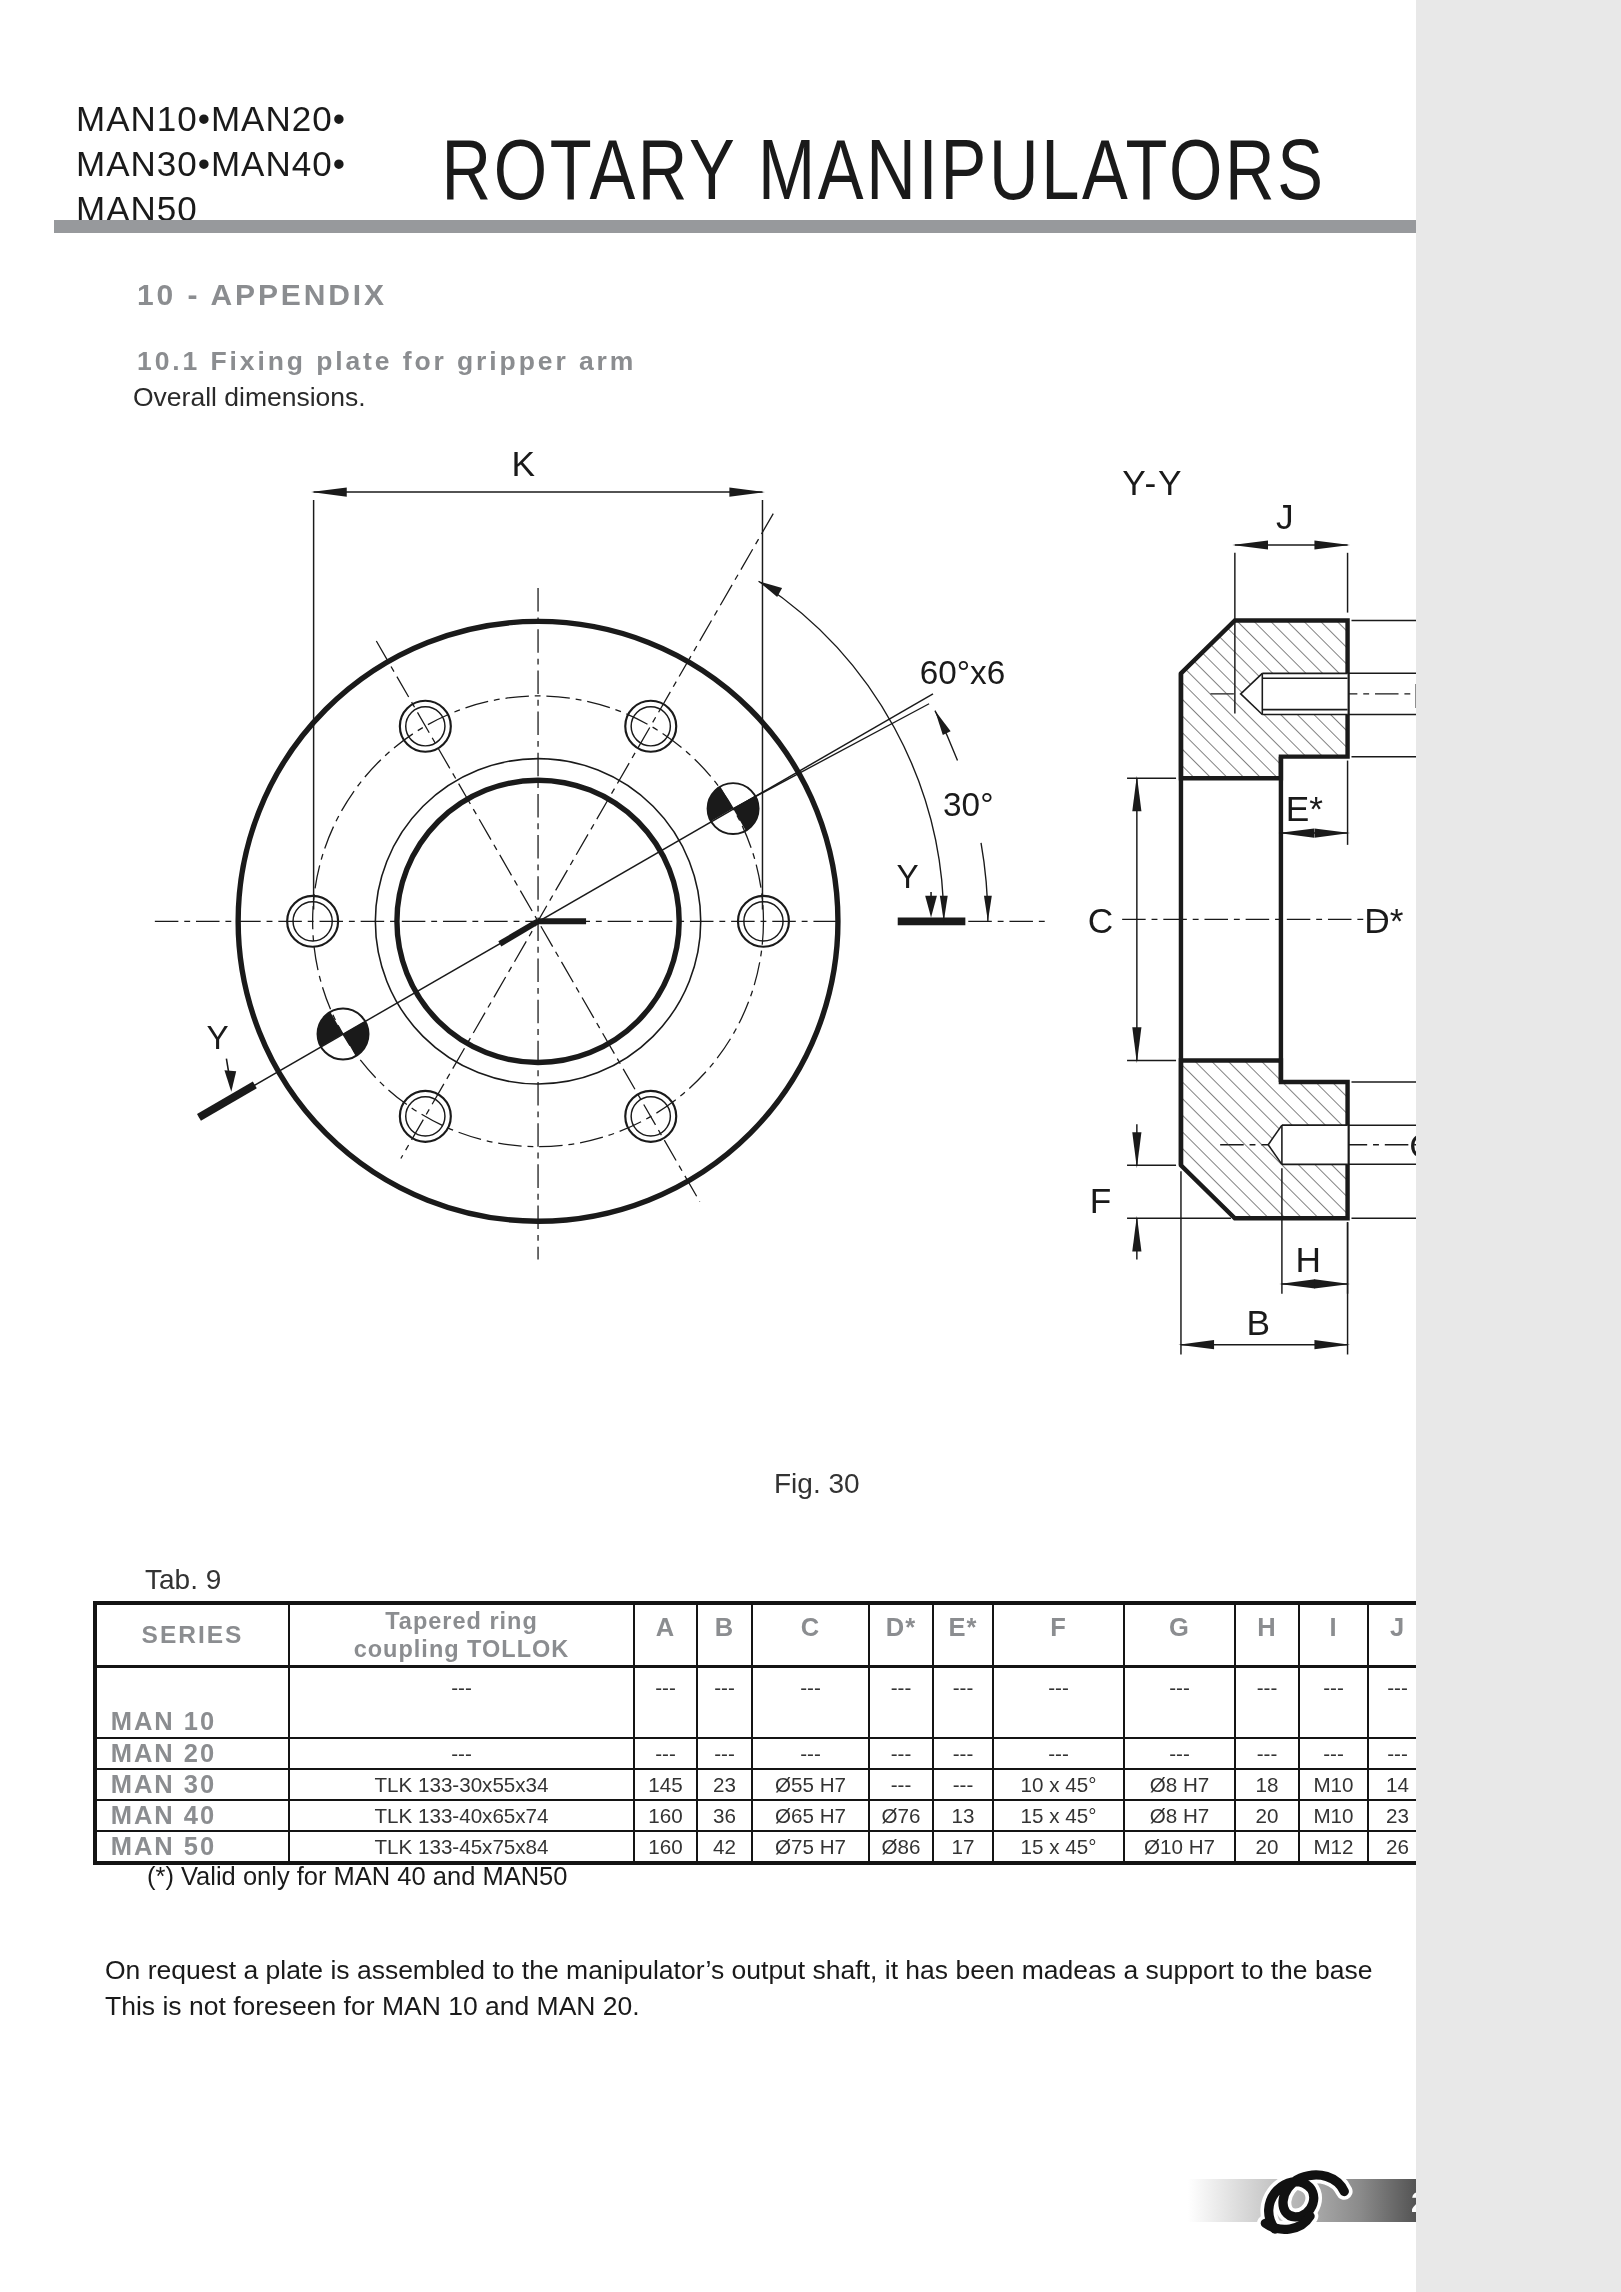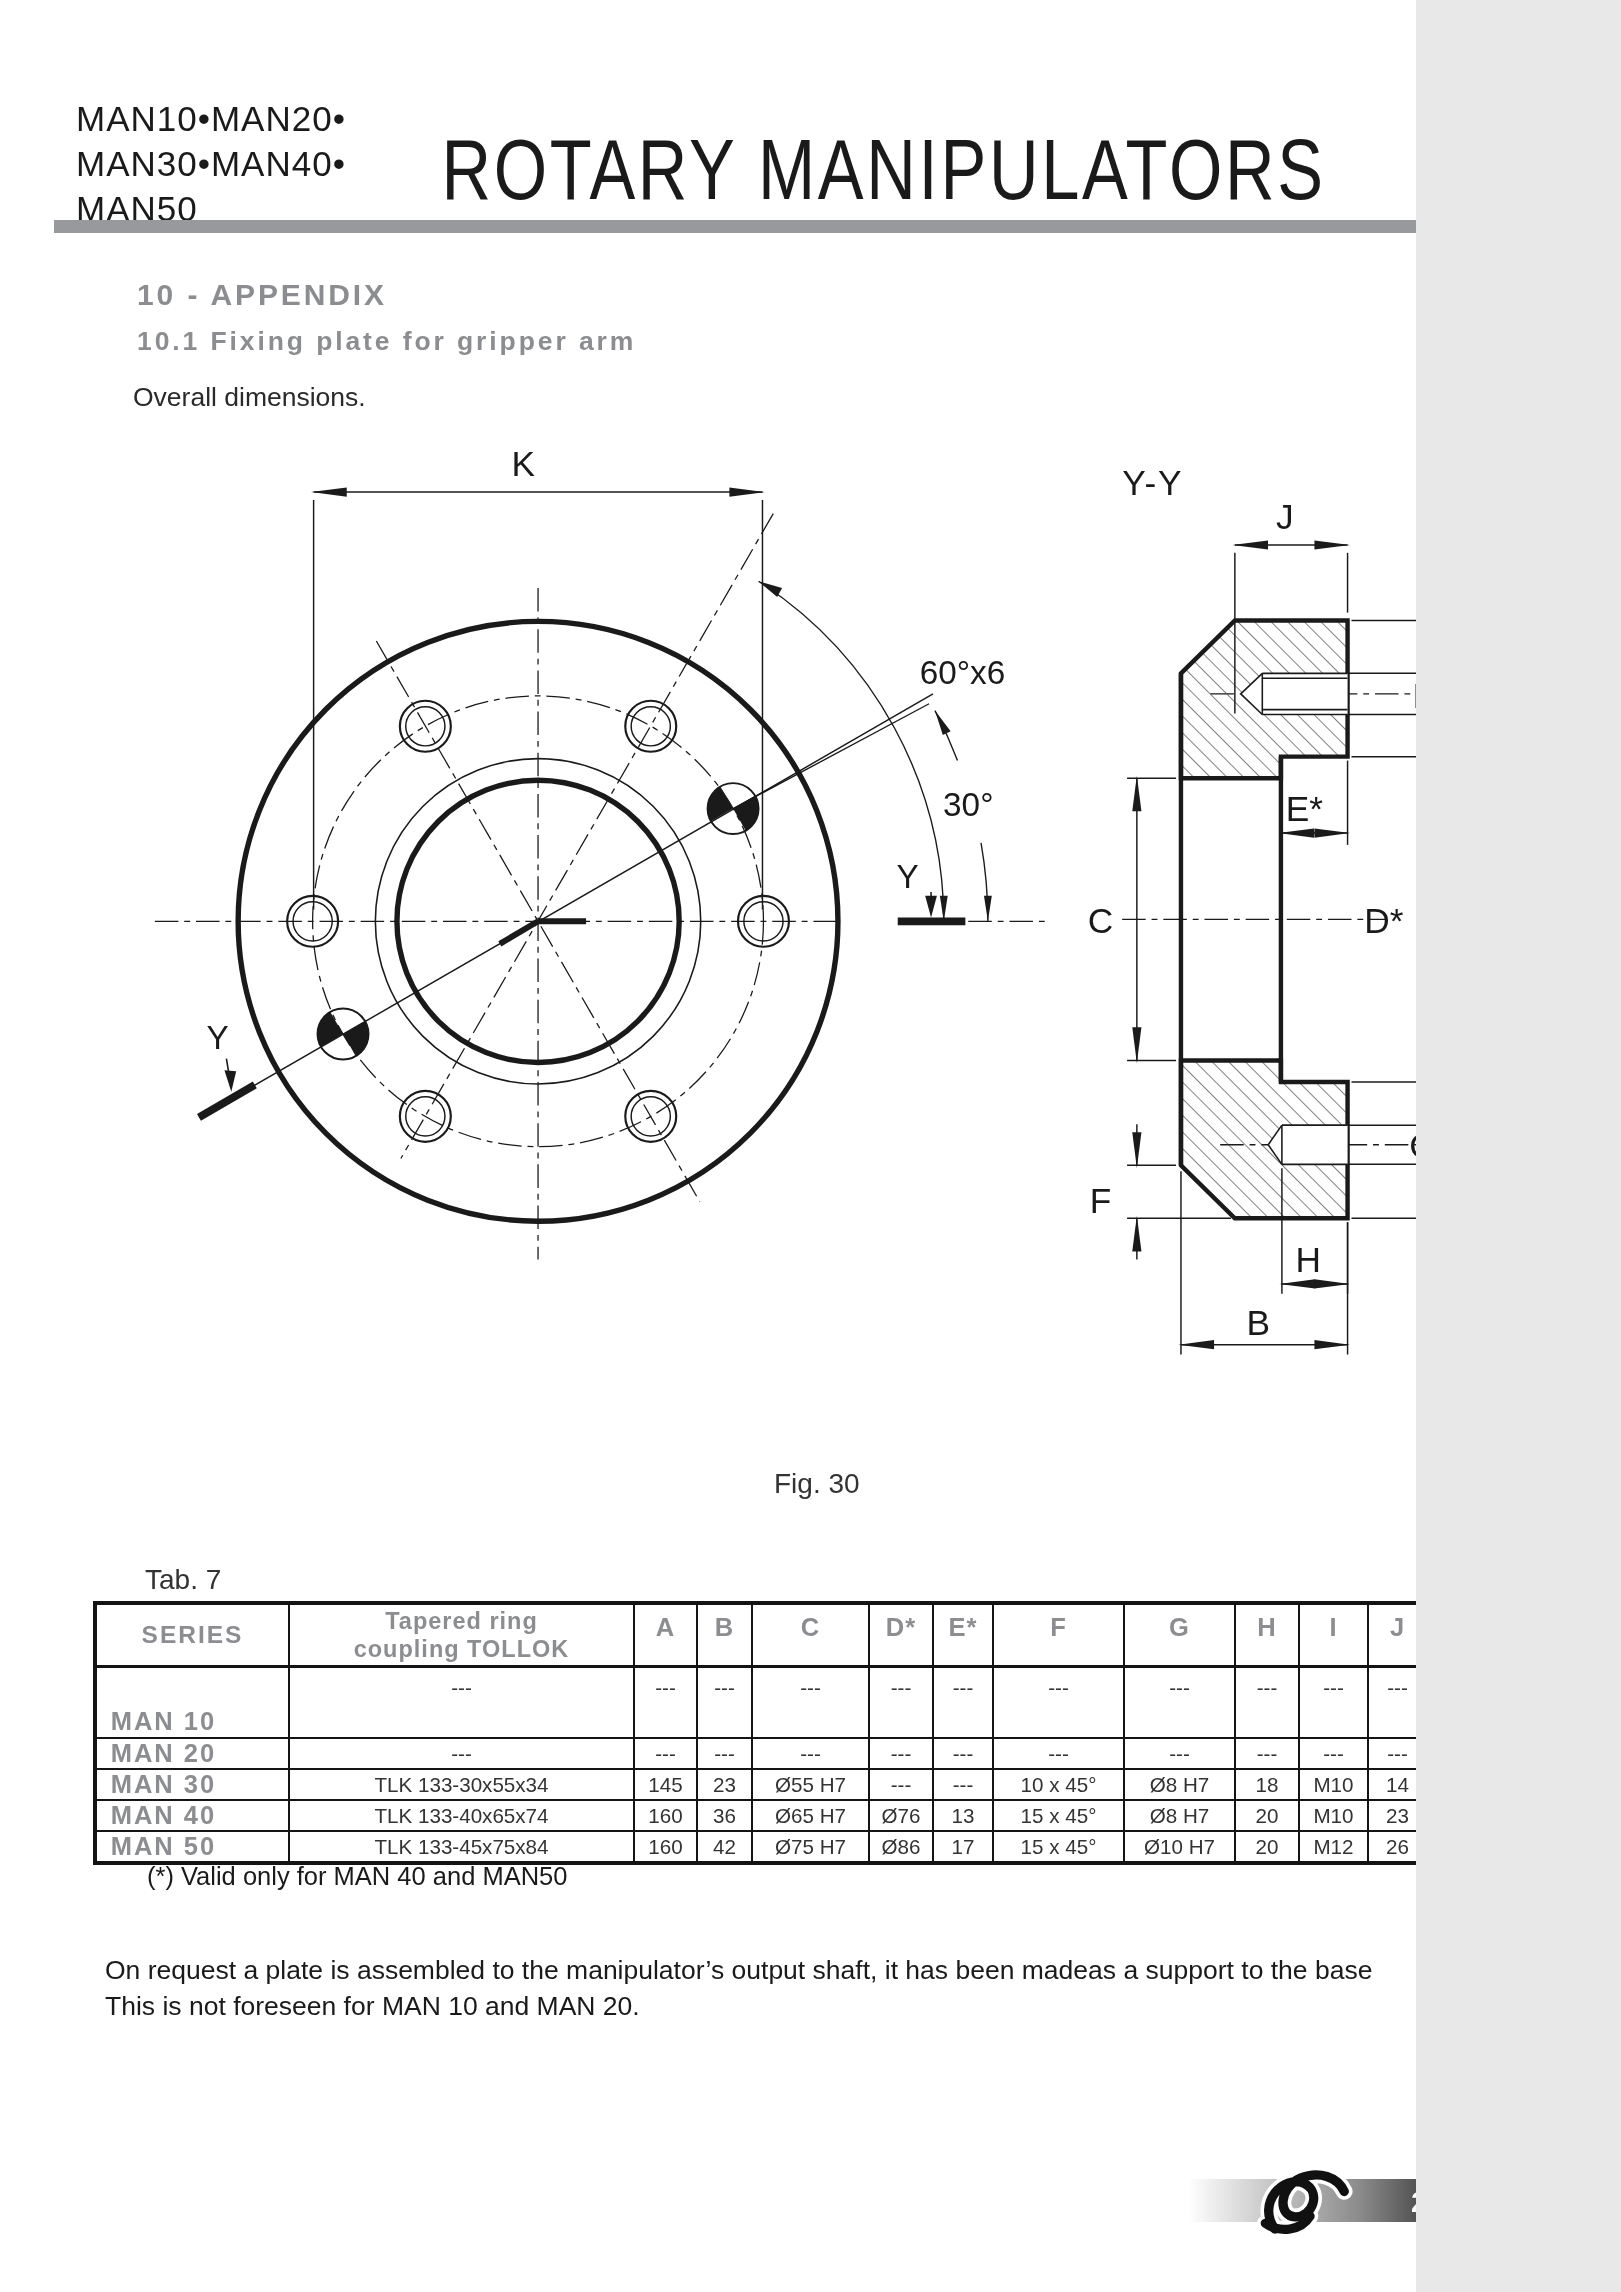--- a/index.html
+++ b/index.html
@@ -6,21 +6,21 @@
   #page{position:relative;width:1416px;height:2293px;background:#ffffff;
         font-family:"Liberation Sans",sans-serif;color:#1a1a1a;overflow:hidden;}
   .abs{position:absolute;}
   
   #models{left:76px;top:96px;font-size:35px;line-height:45px;letter-spacing:1px;color:#1a1a1a;}
   #main-title{right:90px;top:135px;font-size:73px;font-weight:400;letter-spacing:2.9px;
               transform:scale(.94,1.18);transform-origin:right bottom;white-space:nowrap;}
   #header-bar{left:54px;top:220px;width:1483px;height:12.7px;background:#97999c;}
   
   #h-appendix{left:137px;top:278px;font-size:30px;font-weight:700;letter-spacing:2.9px;color:#8b8d90;}
-  #h-sub{left:137px;top:326px;font-size:26.5px;font-weight:700;letter-spacing:2.9px;color:#8b8d90;}
+  #h-sub{left:137px;top:346px;font-size:26.5px;font-weight:700;letter-spacing:2.9px;color:#8b8d90;}
   #h-intro{left:133px;top:382px;font-size:26.5px;color:#2a2a2a;}
   
   #fig-cap{left:774px;top:1468px;font-size:28px;color:#333;}
   #tab-cap{left:145px;top:1564px;font-size:28px;color:#333;}
   
   #spec-table{left:93px;top:1601px;}
   table{border-collapse:collapse;table-layout:fixed;width:1434px;background:#fff;}
   td,th{border:2.9px solid #141414;padding:0;overflow:hidden;white-space:nowrap;}
   table{border:4.9px solid #141414;}
   tr.hdr th{border-bottom:3.9px solid #141414;}
@@ -258,21 +258,21 @@
       <text class="lbl" x="1392" y="952">D*</text>
       <text class="lbl" x="1472" y="952">A</text>
       <text class="lbl" x="1438" y="1182">G</text>
       <text class="lbl" x="1112" y="1238">F</text>
       <text class="lbl" x="1322" y="1298">H</text>
       <text class="lbl" x="1272" y="1362">B</text>
     </g>
   </svg>
 
   <div class="abs" id="fig-cap">Fig. 30</div>
-  <div class="abs" id="tab-cap">Tab. 7</div>
+  <div class="abs" id="tab-cap">Tab. 9</div>
 
   <div class="abs" id="spec-table">
     <table>
       <colgroup>
         <col style="width:194px">
           <col style="width:345px">
           <col style="width:63px">
           <col style="width:55px">
         <col style="width:117px">
           <col style="width:64px">

